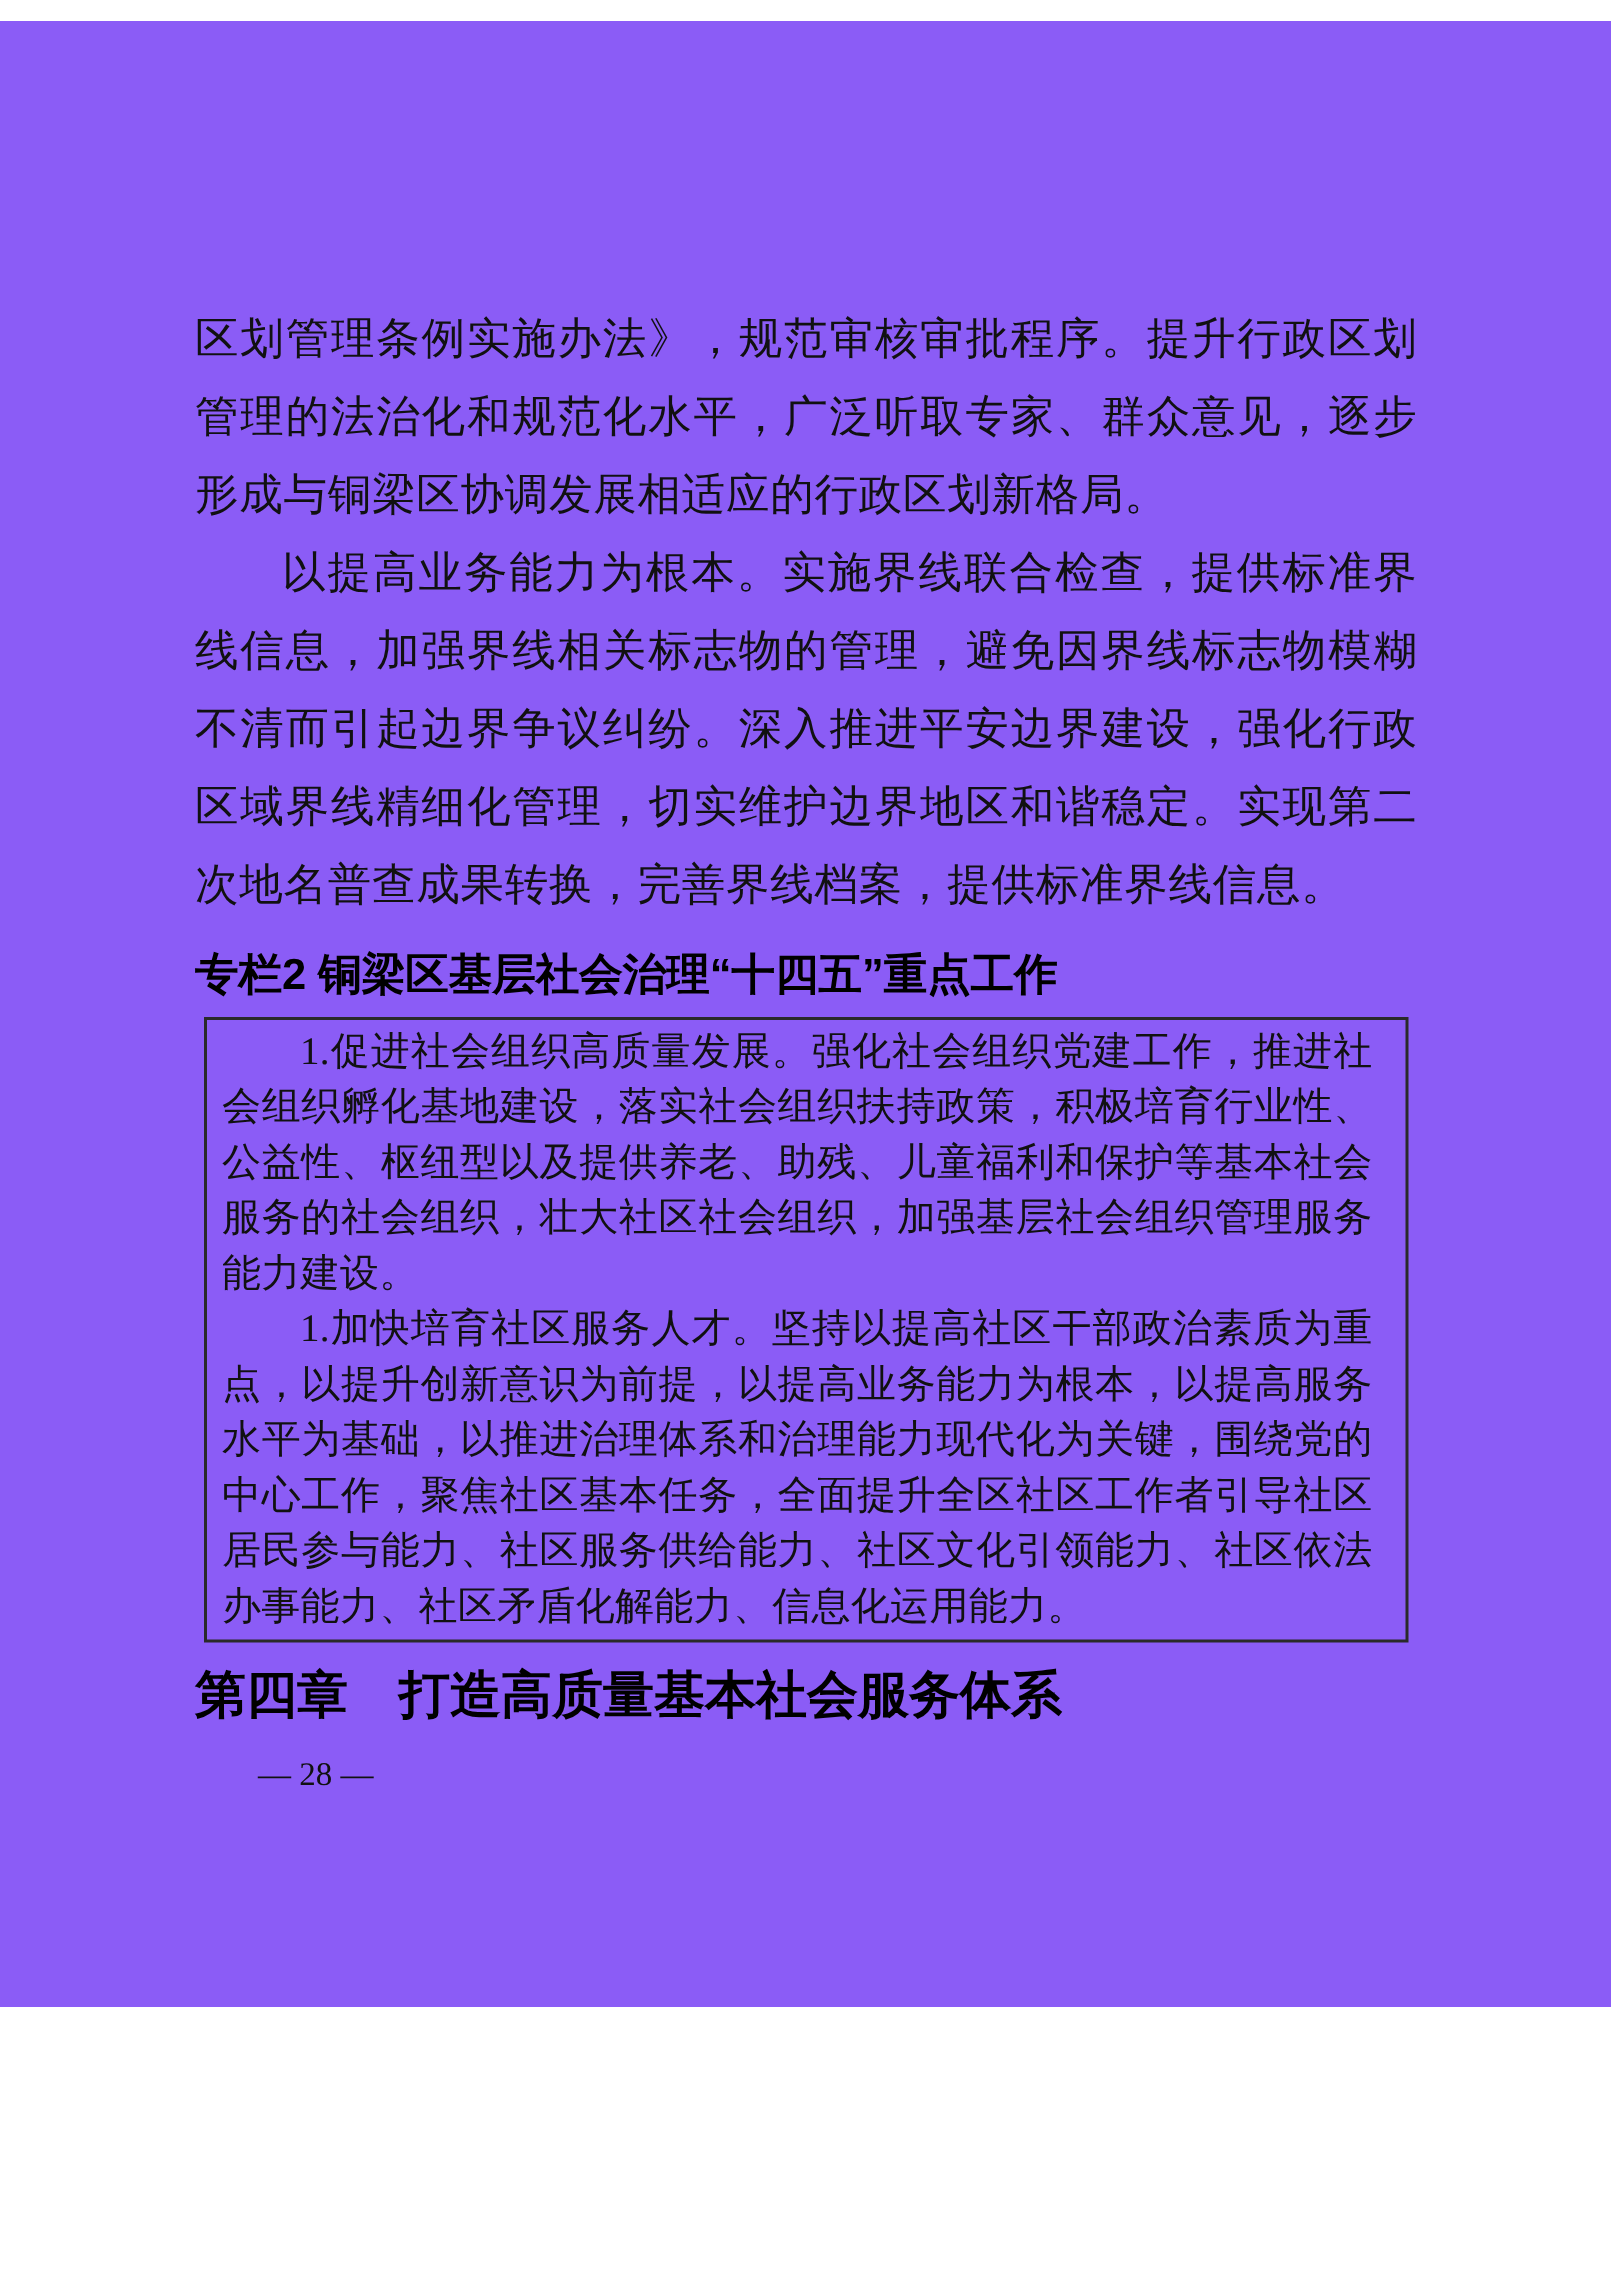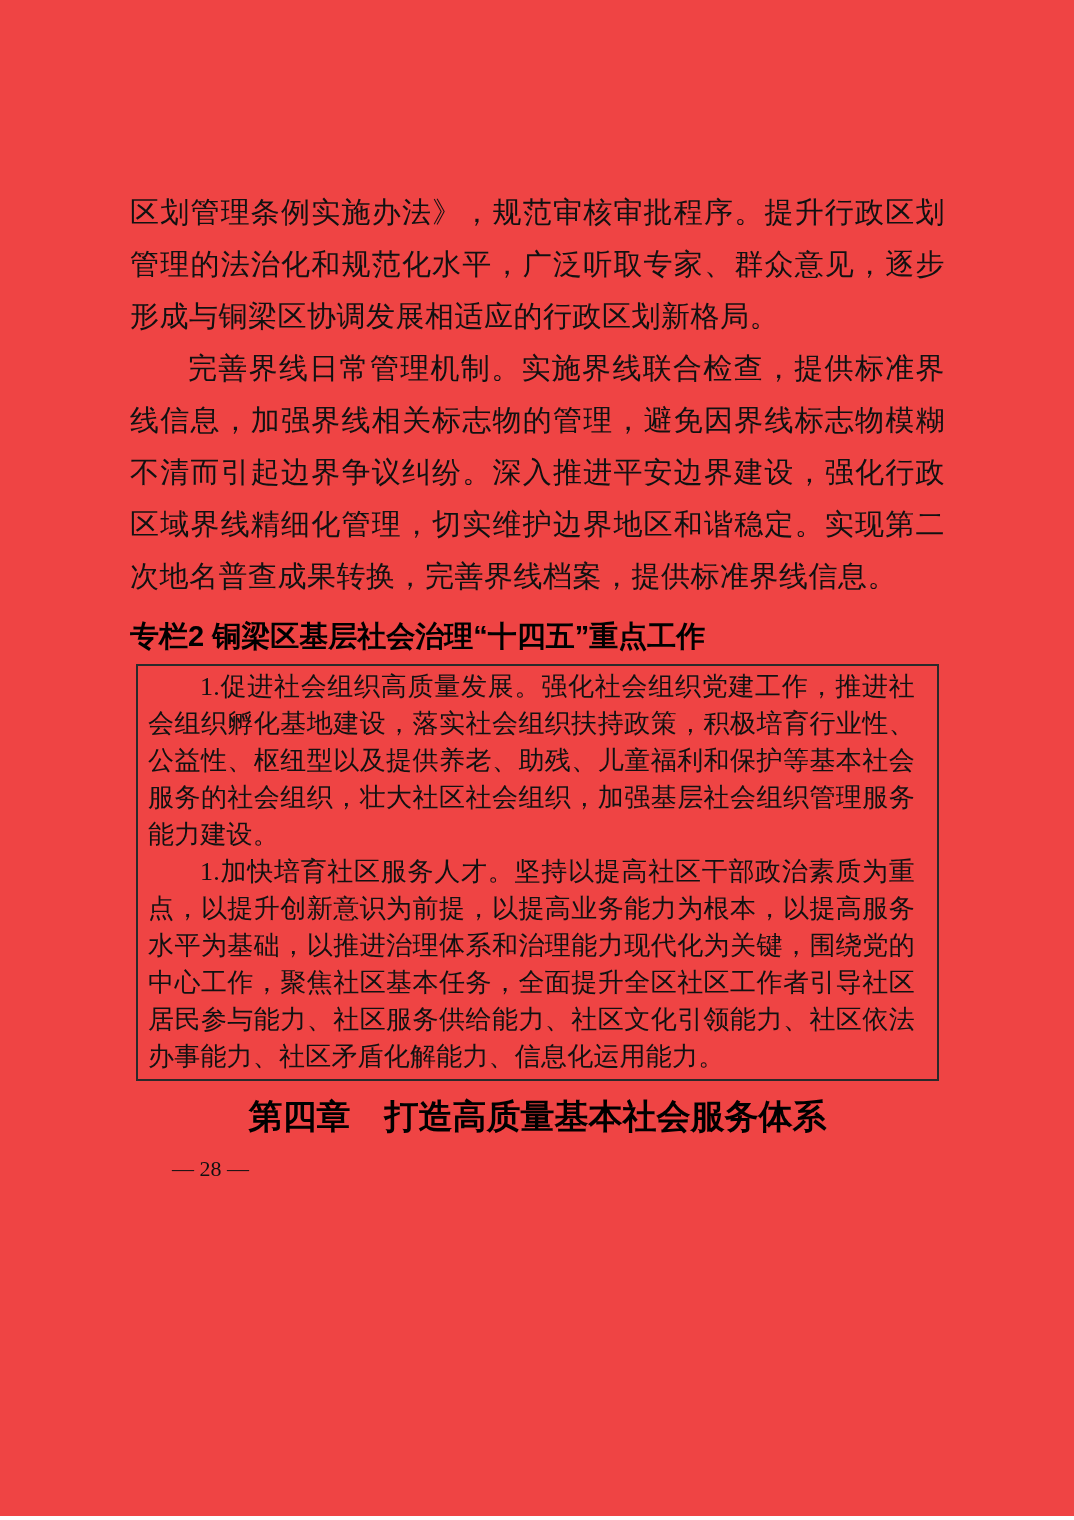--- a/index.html
+++ b/index.html
@@ -3,23 +3,23 @@
 <meta charset="utf-8">
 <style>
   html, body {
     margin: 0;
     padding: 0;
     background: #ffffff;
   }
   .page {
     position: relative;
     width: 1074px;
-    height: 1516px;
-    margin: 0 auto;
-    background: #ef4444;
+    height: 1324px;
+    margin: 14px auto;
+    background: #8b5cf6;
     box-sizing: border-box;
     padding: 186px 129px 0 130px;
     color: #111111;
     font-family: "Liberation Serif", serif;
     overflow: hidden;
   }
   .body-para {
     margin: 0;
     font-size: 29px;
     line-height: 52px;
@@ -49,39 +49,39 @@
     text-align: justify;
     text-indent: 2em;
     letter-spacing: 0.2px;
   }
   .chapter-heading {
     margin: 12px 0 8px 0;
     font-family: "Liberation Sans", sans-serif;
     font-weight: bold;
     font-size: 34px;
     line-height: 46px;
-    text-align: center;
+    text-align: left;
     color: #000000;
   }
   .page-number {
     margin-top: 8px;
     padding-left: 42px;
     font-size: 22px;
     line-height: 44px;
     color: #111111;
   }
 </style>
 </head>
 <body>
 
 <div class="page">
 
   <p class="body-para">区划管理条例实施办法》，规范审核审批程序。提升行政区划管理的法治化和规范化水平，广泛听取专家、群众意见，逐步形成与铜梁区协调发展相适应的行政区划新格局。</p>
 
-  <p class="body-para indent">完善界线日常管理机制。实施界线联合检查，提供标准界线信息，加强界线相关标志物的管理，避免因界线标志物模糊不清而引起边界争议纠纷。深入推进平安边界建设，强化行政区域界线精细化管理，切实维护边界地区和谐稳定。实现第二次地名普查成果转换，完善界线档案，提供标准界线信息。</p>
+  <p class="body-para indent">以提高业务能力为根本。实施界线联合检查，提供标准界线信息，加强界线相关标志物的管理，避免因界线标志物模糊不清而引起边界争议纠纷。深入推进平安边界建设，强化行政区域界线精细化管理，切实维护边界地区和谐稳定。实现第二次地名普查成果转换，完善界线档案，提供标准界线信息。</p>
 
   <h3 class="box-title">专栏2 铜梁区基层社会治理“十四五”重点工作</h3>
 
   <div class="key-box">
     <p class="box-para">1.促进社会组织高质量发展。强化社会组织党建工作，推进社会组织孵化基地建设，落实社会组织扶持政策，积极培育行业性、公益性、枢纽型以及提供养老、助残、儿童福利和保护等基本社会服务的社会组织，壮大社区社会组织，加强基层社会组织管理服务能力建设。</p>
     <p class="box-para">1.加快培育社区服务人才。坚持以提高社区干部政治素质为重点，以提升创新意识为前提，以提高业务能力为根本，以提高服务水平为基础，以推进治理体系和治理能力现代化为关键，围绕党的中心工作，聚焦社区基本任务，全面提升全区社区工作者引导社区居民参与能力、社区服务供给能力、社区文化引领能力、社区依法办事能力、社区矛盾化解能力、信息化运用能力。</p>
   </div>
 
   <h2 class="chapter-heading">第四章　打造高质量基本社会服务体系</h2>
 

